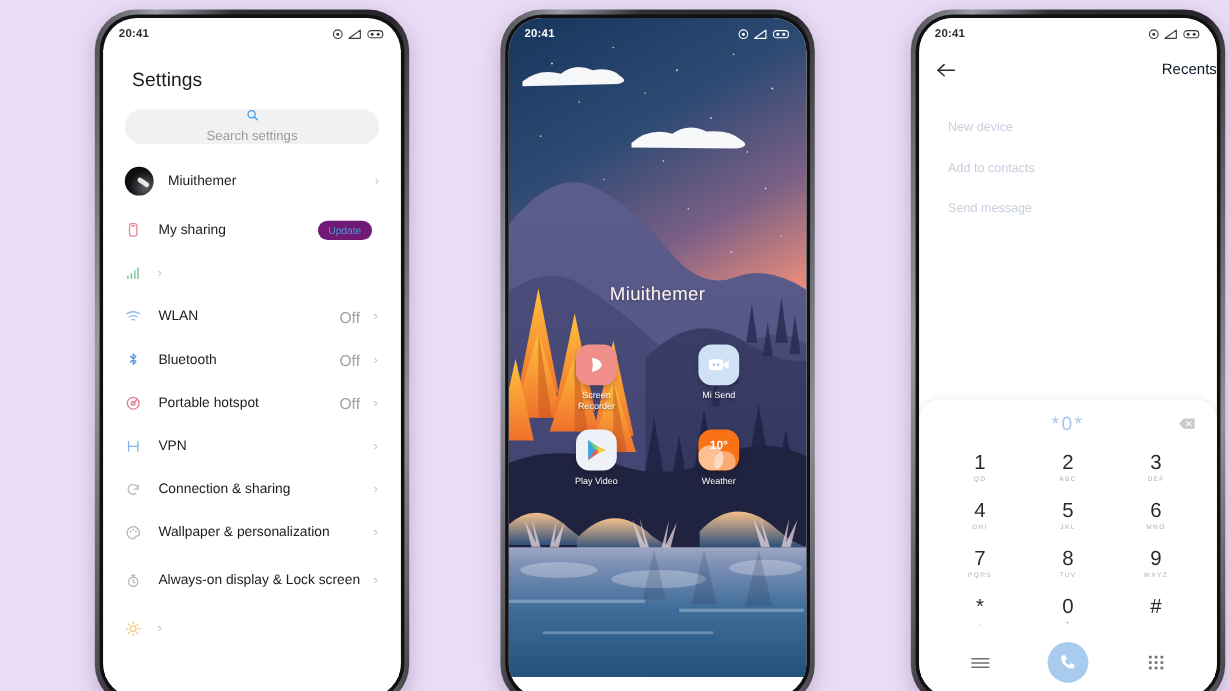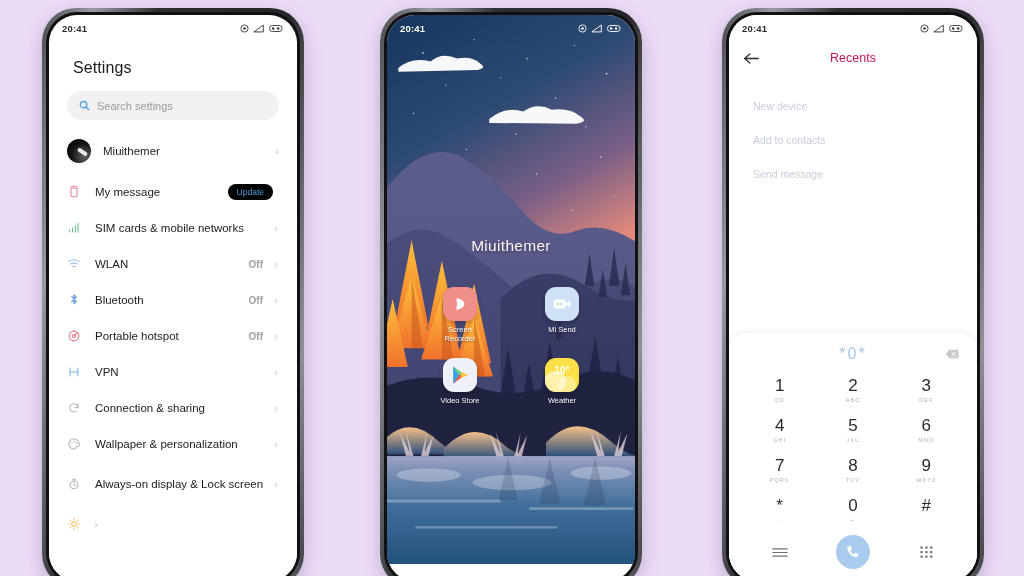--- a/index.html
+++ b/index.html
@@ -1,72 +1,72 @@
 <!DOCTYPE html>
 <html><head>
 <meta charset="utf-8">
 <style>
   * { box-sizing: border-box; margin:0; padding:0; }
   html,body{
     width:1024px; height:576px; overflow:hidden;
     background:#ebdcf6;
     font-family:"Liberation Sans", sans-serif;
   }
-  #stage{ position:relative; width:892px; height:576px; background:#ebdcf6; }
+  #stage{ position:relative; width:892px; height:576px; background:#ebdcf6;margin-left:37px; }
 
   
   .phone{ position:absolute; border-radius:34px; background:linear-gradient(100deg,#4b4b50 0%,#9a9aa2 14%,#2f2f33 32%,#26262a 68%,#8f8f97 88%,#3c3c41 100%); padding:4px; box-shadow:0 6px 18px rgba(80,60,110,.28); }
   .phone .inner{ width:100%; height:100%; border-radius:31px; background:#111114; padding:3px; }
   .screen{ width:100%; height:100%; border-radius:28px; overflow:hidden; position:relative; background:#fff; }
 
   #phone1{ left:42px;  top:8px;  width:262px; height:580px; }
   #phone2{ left:380px; top:8px;  width:262px; height:580px; }
   #phone3{ left:722px; top:8px;  width:262px; height:580px; }
 
   
   .statusbar{ height:26px; display:flex; align-items:center; justify-content:space-between; padding:0 13px; font-size:9.5px; font-weight:600; letter-spacing:.2px; }
   .sb-dark{ color:#2b2b2e; }
   .sb-light{ color:#ffffff; }
   .sb-icons{ display:flex; align-items:center; gap:4px; }
   .sb-ic{ display:block; }
 
   
   .settings-body{ height:100%; background:#fff; overflow:hidden; }
   .settings-title{ font-size:16px; font-weight:400; color:#1b1b1d; padding:18px 24px 10px 24px; letter-spacing:.1px; }
-  .search-bar{ margin:4px 18px 10px 18px; height:29px; background:#f1f1f3; border-radius:15px; display:flex; align-items:center; gap:7px; padding:0 12px; }
+  .search-bar{ margin:4px 18px 10px 18px; height:29px; background:#f1f1f3; border-radius:15px; display:flex; align-items:center; gap:7px; padding:0 12px;flex-direction:column; }
   .search-bar .ph{ font-size:11px; color:#9b9b9f; }
 
   .acct-row{ display:flex; align-items:center; gap:12px; padding:9px 18px 11px 18px; }
   .acct-av{ width:24px; height:24px; border-radius:50%; background:radial-gradient(circle at 72% 72%, #5d5d62 0%, #121214 55%, #000 100%); flex:0 0 auto; position:relative; overflow:hidden; }
   .acct-av:after{ content:""; position:absolute; left:42%; top:44%; width:46%; height:16%; background:#e8e8ea; transform:rotate(34deg); border-radius:2px; }
   .acct-txt{ flex:1; min-width:0; }
   .acct-name{ font-size:11.5px; color:#1c1c1e; line-height:1.25; }
   .acct-sub{ font-size:8.5px; color:#9a9a9e; line-height:1.4; margin-top:1px; }
 
   .srow{ display:flex; align-items:center; gap:0; padding:0 18px; height:36px; }
   .srow .ico{ width:26px; flex:0 0 26px; display:flex; align-items:center; justify-content:flex-start; }
   .srow .lbl{ flex:1; font-size:11.5px; color:#1c1c1e; line-height:1.25; padding-left:2px; }
   .srow.tall{ height:44px; }
-  .srow .val{ font-size:10px; color:#a0a0a5; margin-right:10px;font-weight:bold; }
+  .srow .val{ font-size:13px; color:#a0a0a5; margin-right:10px; }
   .srow .chev{ font-size:11px; color:#c2c2c7; width:6px; text-align:center; }
-  .pill{ font-size:8.5px; color:#4a9ad4; background:#000000; border-radius:9px; padding:3px 9px; margin-right:6px; }
+  .pill{ font-size:8.5px; color:#4a9ad4; background:#701a75; border-radius:9px; padding:3px 9px; margin-right:6px; }
 
   
   .home{ position:absolute; inset:0; overflow:hidden; }
   .wp{ position:absolute; inset:0; }
   .home-title{ position:absolute; left:0; right:0; top:222px; text-align:center; font-size:15.5px; color:#fdf4ee; letter-spacing:.3px; text-shadow:0 1px 3px rgba(0,0,0,.25); }
   .apps{ position:absolute; left:0; right:0; top:272px; padding:0 22px; display:grid; grid-template-columns:repeat(2,1fr); row-gap:14px; }
   .app{ display:flex; flex-direction:column; align-items:center; gap:4px; }
   .app .ic{ width:34px; height:34px; border-radius:11px; display:flex; align-items:center; justify-content:center; position:relative; overflow:hidden; box-shadow:0 2px 5px rgba(0,0,0,.2); }
   .app .nm{ font-size:7.5px; color:#fff; text-align:center; line-height:1.25; text-shadow:0 1px 2px rgba(0,0,0,.45); max-width:54px; }
 
   
   .dial{ position:absolute; inset:0; background:#fff; display:flex; flex-direction:column; }
   .dial-head{ height:34px; display:flex; align-items:center; padding:0 14px; position:relative; }
-  .dial-title{ position:absolute; left:0; right:0; text-align:center; font-size:12.5px; color:#be185d; }
+  .dial-title{ position:absolute; left:0; right:0; text-align:right; font-size:12.5px; color:#0f172a; }
   .dial-links{ padding:14px 24px 0 24px; }
   .dial-link{ font-size:10.5px; color:#c7cfdd; padding:11px 0; }
   .dial-spacer{ flex:1; }
   .pad{ background:#fff; border-top-left-radius:17px; border-top-right-radius:17px; box-shadow:0 -1px 6px rgba(0,0,0,.07); padding:6px 0 8px 0; }
   .num-line{ height:30px; display:flex; align-items:center; justify-content:center; position:relative; }
   .num-val{ font-size:16px; color:#a8c6ec; letter-spacing:2px; }
   .bksp{ position:absolute; right:18px; top:50%; transform:translateY(-50%); }
   .keys{ display:grid; grid-template-columns:repeat(3,1fr); row-gap:2px; padding:2px 14px 0 14px; }
   .key{ height:38px; display:flex; flex-direction:column; align-items:center; justify-content:center; }
   .key .d{ font-size:17px; color:#2a2a2d; line-height:1; font-weight:400; }
@@ -122,33 +122,32 @@
         </div>
 
         <div id="settings-list">
               <div class="srow">
                 <span class="ico">
                   <svg width="14" height="14" viewBox="0 0 16 16">
                     <rect x="4.5" y="1.5" width="7" height="12" rx="2" stroke="#e8879b" fill="none" stroke-width="1.25" stroke-linecap="round" stroke-linejoin="round"></rect>
                     <line x1="6.6" y1="3.6" x2="9.4" y2="3.6" stroke="#e8879b" fill="none" stroke-width="1.25" stroke-linecap="round" stroke-linejoin="round"></line>
                   </svg>
                 </span>
-                <span class="lbl">My message</span>
+                <span class="lbl">My sharing</span>
                 <span class="pill">Update</span>
               </div>
               <div class="srow">
                 <span class="ico">
                   <svg width="14" height="14" viewBox="0 0 16 16">
                     <line x1="3" y1="12.6" x2="3" y2="10.4" stroke="#6bbf8e" fill="none" stroke-width="1.25" stroke-linecap="round" stroke-linejoin="round"></line>
                     <line x1="6.3" y1="12.6" x2="6.3" y2="8" stroke="#6bbf8e" fill="none" stroke-width="1.25" stroke-linecap="round" stroke-linejoin="round"></line>
                     <line x1="9.6" y1="12.6" x2="9.6" y2="5.4" stroke="#6bbf8e" fill="none" stroke-width="1.25" stroke-linecap="round" stroke-linejoin="round"></line>
                     <line x1="12.6" y1="12.6" x2="12.6" y2="2.8" stroke="#6bbf8e" fill="none" stroke-width="1.25" stroke-linecap="round" stroke-linejoin="round"></line>
                   </svg>
                 </span>
-                <span class="lbl">SIM cards &amp; mobile networks</span>
                 <span class="chev">›</span>
               </div>
               <div class="srow">
                 <span class="ico">
                   <svg width="14" height="14" viewBox="0 0 16 16">
                     <path d="M2 5 Q8 1.4 14 5" stroke="#8fb8e8" fill="none" stroke-width="1.25" stroke-linecap="round" stroke-linejoin="round"></path>
                     <path d="M4.4 8 Q8 5.8 11.6 8" stroke="#8fb8e8" fill="none" stroke-width="1.25" stroke-linecap="round" stroke-linejoin="round"></path>
                     <path d="M6.7 10.9 Q8 10 9.3 10.9" stroke="#8fb8e8" fill="none" stroke-width="1.25" stroke-linecap="round" stroke-linejoin="round"></path>
                   </svg>
                 </span>
@@ -429,24 +428,24 @@
               </div>
               <div class="app">
                 <div class="ic" style="background: rgb(238, 242, 248);">
                   <svg width="22" height="22" viewBox="0 0 24 24">
                     <path d="M4.5 2.8 L17.5 12 L4.5 21.2 Z" fill="#3ba3e0"></path>
                     <path d="M4.5 2.8 L17.5 12 L11 12 Z" fill="#6fd07a"></path>
                     <path d="M4.5 21.2 L17.5 12 L11 12 Z" fill="#ef5a50"></path>
                     <path d="M13.2 8.5 L21 12 L13.2 15.5 Z" fill="#f8c744"></path>
                   </svg>
                 </div>
-                <div class="nm">Video Store</div>
+                <div class="nm">Play Video</div>
               </div>
               <div class="app">
-                <div class="ic" style="background: #fde047;">
+                <div class="ic" style="background: #f97316;">
                   <svg width="34" height="34" viewBox="0 0 34 34">
                     <circle cx="10" cy="24" r="11" fill="#ffffff" opacity="0.55"></circle>
                     <circle cx="22" cy="27" r="9" fill="#ffffff" opacity="0.4"></circle>
                     <text x="17" y="16" font-family="Liberation Sans, sans-serif" font-size="10" font-weight="600" fill="#ffffff" text-anchor="middle">10°</text>
                   </svg>
                 </div>
                 <div class="nm">Weather</div>
               </div>
             </div>
       </div>

